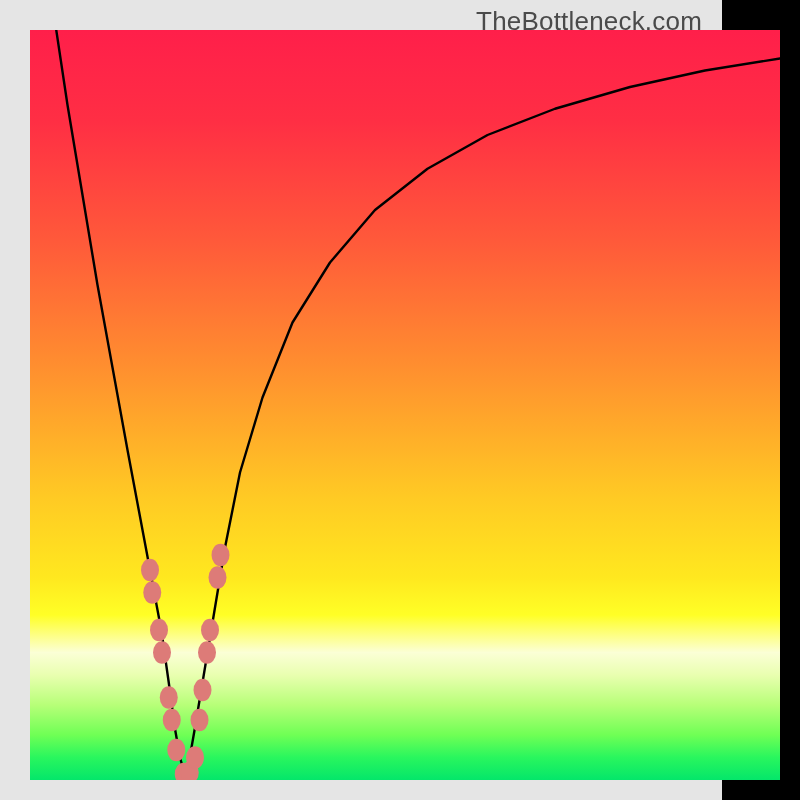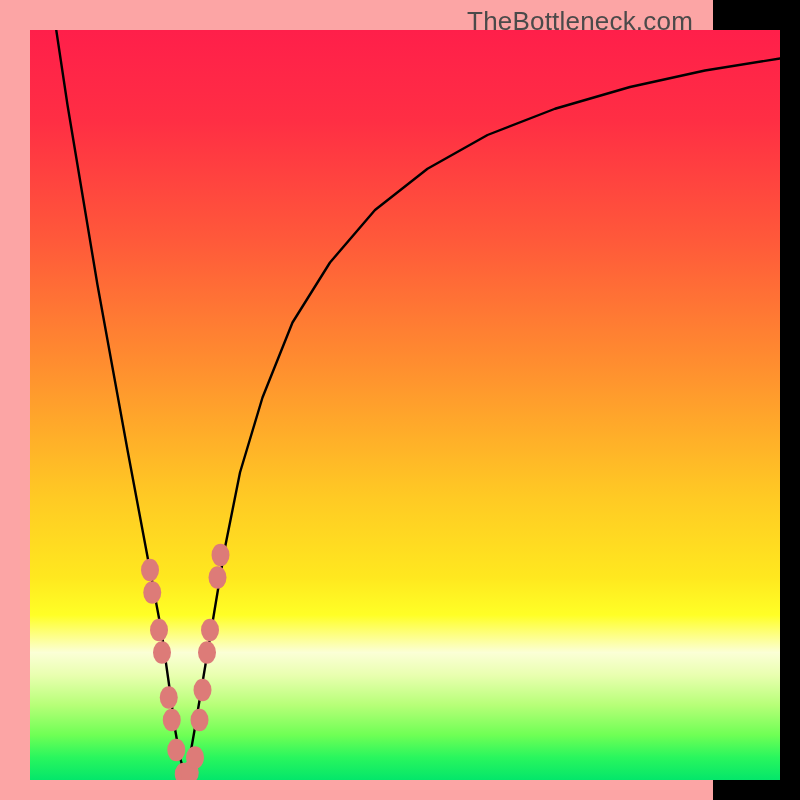--- a/index.html
+++ b/index.html
@@ -10,21 +10,22 @@
     overflow: hidden;
     background: #000;
     font-family: Arial, Helvetica, sans-serif;
   }
   .frame {
     position: absolute;
     left: 0;
     top: 0;
     width: 713px;
     height: 800px;
-    background: #fca5a5;
+    background: #e5e5e5;
+    padding-left: 9px;
   }
   .plot {
     position: absolute;
     left: 30px;
     top: 30px;
     width: 750px;
     height: 750px;
     overflow: hidden;
   }
   .gradient {

